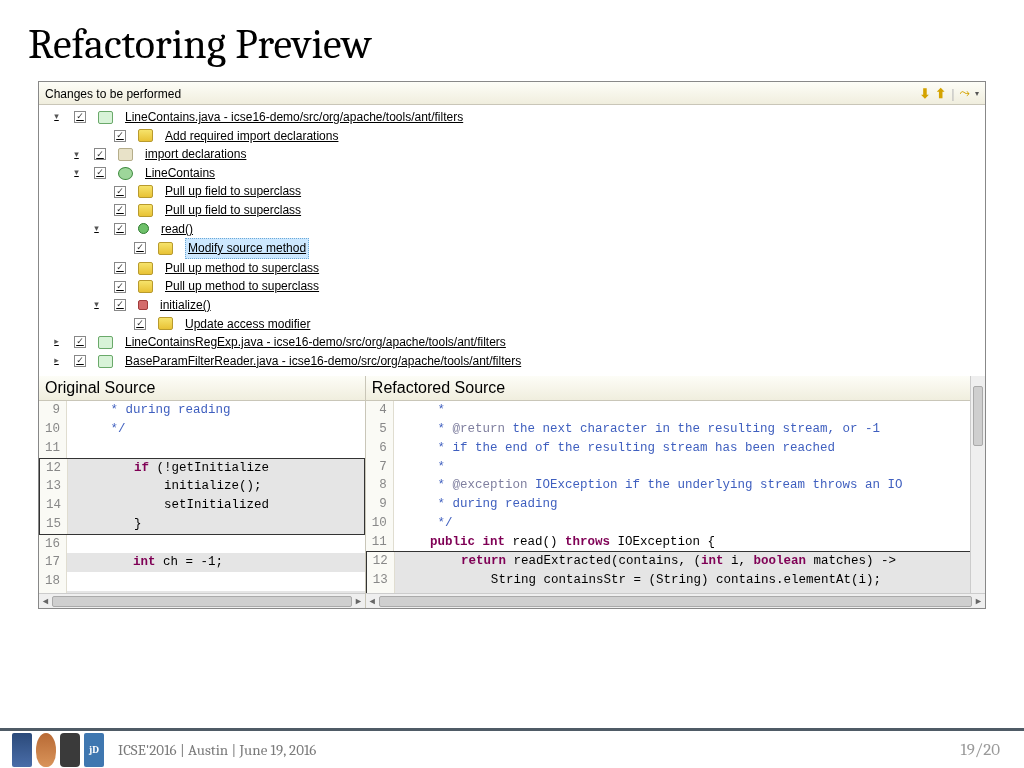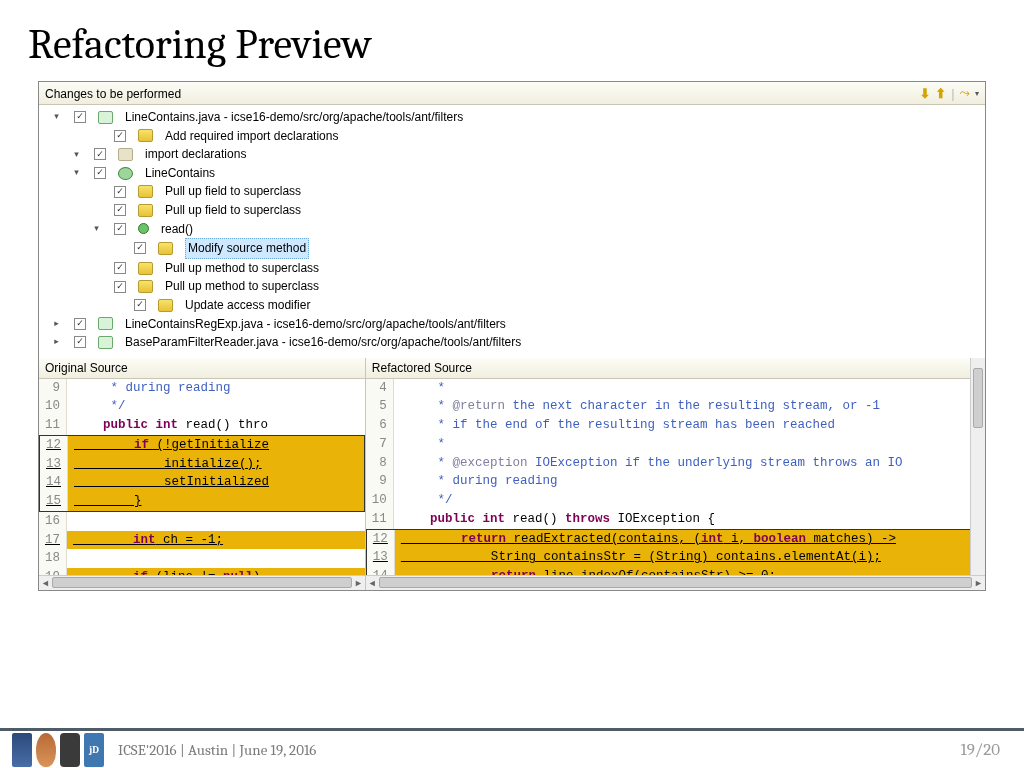--- a/index.html
+++ b/index.html
@@ -45,20 +45,21 @@
     padding: 3px 0 6px 4px;
     line-height: 1.55;
     font-size: 12px;
     overflow: hidden;
   }
   .tree-row {
     display: flex;
     align-items: center;
     gap: 12px;
     white-space: nowrap;
+    text-decoration: underline;
   }
   .toggle {
     width: 11px; height: 11px;
     display:inline-flex; align-items:center; justify-content:center;
     font-size: 9px; color:#555;
   }
   .toggle.open::before { content:"▾"; }
   .toggle.closed::before { content:"▸"; }
   .toggle.none { width:11px; }
   .chk {
@@ -105,21 +106,21 @@
     flex:1;
     display:flex;
     flex-direction:column;
     border-right:1px solid #c9c6b8;
   }
   .col:last-child { flex:1.9; border-right:none; }
   .col-head {
     background: linear-gradient(#fdfdf7,#f0eede);
     border-bottom:1px solid #c9c6b8;
     padding: 3px 6px;
-    font-size:12px;
+    font-size:16px;
   }
   .code-area {
     flex:1;
     overflow:hidden;
     font-family: Consolas, "Courier New", monospace;
     font-size: 12.5px;
     line-height: 1.5;
     position:relative;
     background:#fff;
   }
@@ -133,21 +134,21 @@
     padding-right:6px;
     color:#888;
     background:#fafaf5;
     border-right:1px solid #e0ddd0;
     flex-shrink:0;
   }
   .code-line .txt { padding-left:6px; }
   .kw { color:#7f0055; font-weight:bold; }
   .cmt { color:#3f5fbf; }
   .ann { color:#7f7f9f; }
-  .hl { background:#eab308;text-decoration:underline; }
+  .hl { background:#e5e5e5; }
   .scrollbar-h {
     height:15px;
     background:#efefef;
     border-top:1px solid #ccc;
     display:flex;
     align-items:center;
     justify-content:space-between;
     padding:0 2px;
     font-size:9px;color:#666;
   }
@@ -249,20 +250,26 @@
         <span class="chk"></span>
         <span class="ticon y"></span>
         <span class="lbl">Pull up method to superclass</span>
       </div>
       <div class="tree-row" style="padding-left: 48px;">
         <span class="toggle none"></span>
         <span class="chk"></span>
         <span class="ticon y"></span>
         <span class="lbl">Pull up method to superclass</span>
       </div>
+      <div class="tree-row" style="padding-left: 48px;">
+        <span class="toggle open"></span>
+        <span class="chk"></span>
+        <span class="ticon priv"></span>
+        <span class="lbl">initialize()</span>
+      </div>
       <div class="tree-row" style="padding-left: 68px;">
         <span class="toggle none"></span>
         <span class="chk"></span>
         <span class="ticon y"></span>
         <span class="lbl">Update access modifier</span>
       </div>
       <div class="tree-row" style="padding-left: 8px; text-align: center;">
         <span class="toggle closed"></span>
         <span class="chk"></span>
         <span class="ticon cu"></span>
@@ -276,21 +283,21 @@
       </div>
     </div>
 
 
   <div class="compare">
     <div class="col">
       <div class="col-head">Original Source</div>
       <div class="code-area" id="code-left">
           <div class="code-line"><span class="gutter">9</span><span class="txt">     <span class="cmt">* during reading</span></span></div>
           <div class="code-line"><span class="gutter">10</span><span class="txt">     <span class="cmt">*/</span></span></div>
-          <div class="code-line"><span class="gutter">11</span><span class="txt">    <span class="kw">public</span> <span class="kw">int</span> read() thro</span></div>
+          <div class="code-line"><span class="gutter">11</span></div>
           <div class="code-line hl" style="border-top: 1px solid rgb(51, 51, 51); border-left: 1px solid rgb(51, 51, 51); border-right: 1px solid rgb(51, 51, 51);"><span class="gutter">12</span><span class="txt">        <span class="kw">if</span> (!getInitialize</span></div>
           <div class="code-line hl" style="border-left: 1px solid rgb(51, 51, 51); border-right: 1px solid rgb(51, 51, 51);"><span class="gutter">13</span><span class="txt">            initialize();</span></div>
           <div class="code-line hl" style="border-left: 1px solid rgb(51, 51, 51); border-right: 1px solid rgb(51, 51, 51);"><span class="gutter">14</span><span class="txt">            setInitialized</span></div>
           <div class="code-line hl" style="border-bottom: 1px solid rgb(51, 51, 51); border-left: 1px solid rgb(51, 51, 51); border-right: 1px solid rgb(51, 51, 51);"><span class="gutter">15</span><span class="txt">        }</span></div>
           <div class="code-line"><span class="gutter">16</span><span class="txt"> </span></div>
           <div class="code-line hl"><span class="gutter">17</span><span class="txt">        <span class="kw">int</span> ch = -1;</span></div>
           <div class="code-line"><span class="gutter">18</span><span class="txt"> </span></div>
           <div class="code-line hl"><span class="gutter">19</span><span class="txt">        <span class="kw">if</span> (line != <span class="kw">null</span>)</span></div>
         </div>
       <div class="scrollbar-h">

